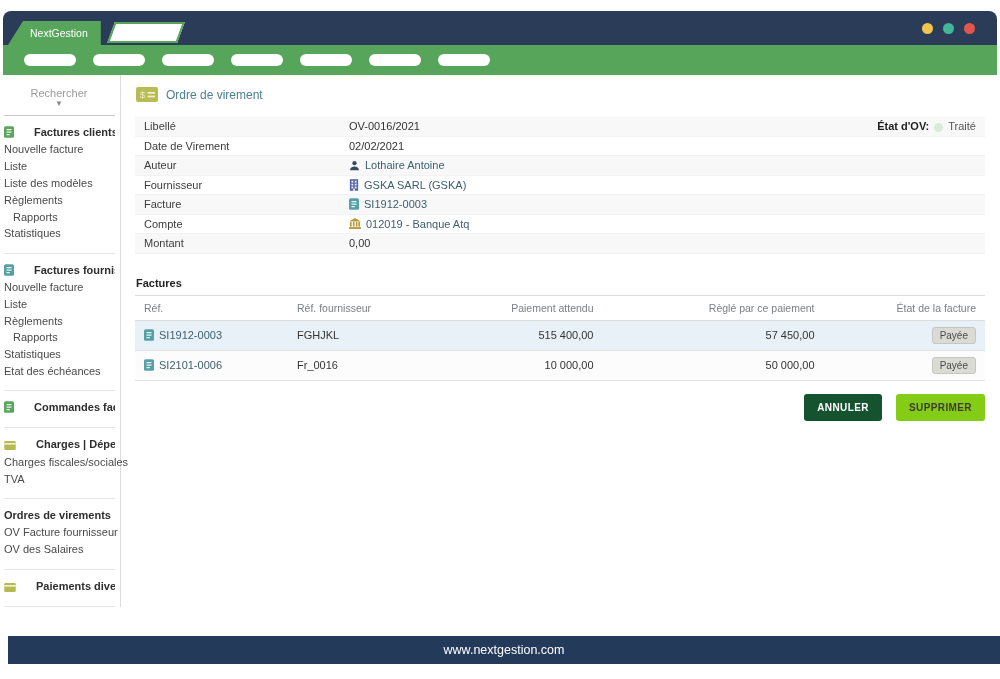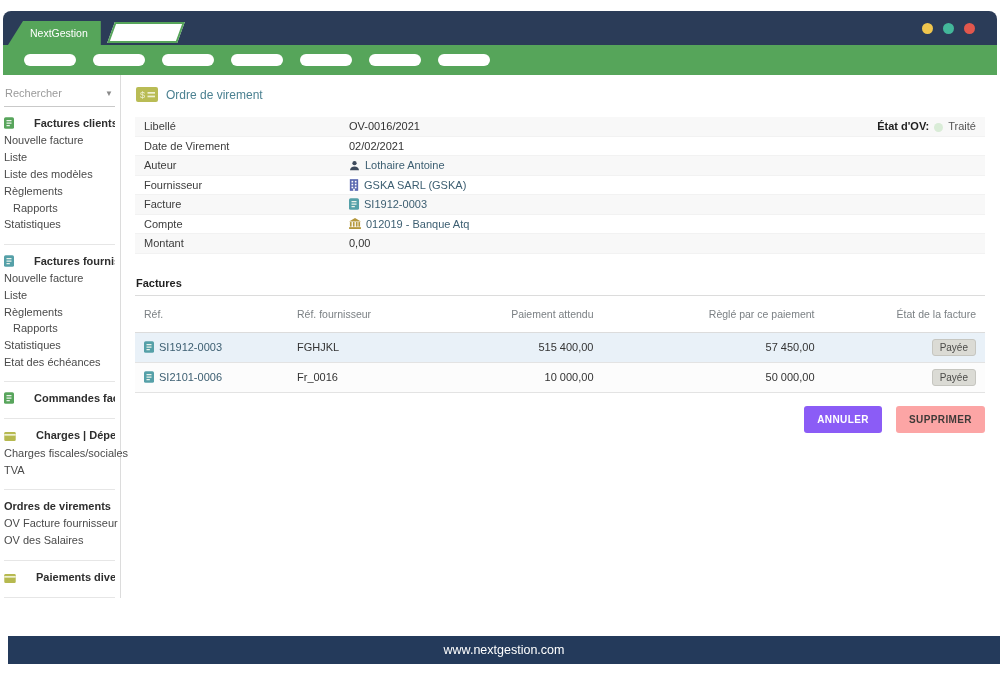--- a/index.html
+++ b/index.html
@@ -35,21 +35,21 @@
   .pill { width:52px; height:12px; background:#fff; border-radius:6px; cursor:pointer; }
   
   .content { display:flex; background:#fff; min-height:561px; align-items:flex-start; }
   .sidebar {
     width:121px; min-height:487px; border-right:1px solid #dcdcdc;
     padding:9px 5px 0 4px; flex-shrink:0;
   }
   .search-select {
     border-bottom:1px solid #c9c9c9; color:#9a9a9a; font-size:11px;
     display:flex; justify-content:space-between; align-items:center;
-    padding:3px 2px 7px 1px; cursor:pointer;
+    padding:3px 2px 7px 1px; cursor:pointer;flex-direction:column;
   }
   .caret { font-size:8px; color:#8a8a8a; }
   .side-section { border-bottom:1px solid #e6e6e6; padding:10px 0 11px 0; }
   .side-head {
     display:flex; align-items:flex-end; gap:20px; font-weight:bold;
     font-size:11px; color:#2e2e2e; white-space:nowrap; overflow:hidden;
     cursor:pointer; margin-bottom:3px;
   }
   .side-head .svgicon { flex-shrink:0; display:inline-flex; }
   .side-item { font-size:11px; color:#4a4a4a; padding:2.4px 0; cursor:pointer; white-space:nowrap; }
@@ -66,39 +66,39 @@
   .detail-label { width:205px; color:#3c3c3c; flex-shrink:0; }
   .detail-value { color:#333; display:flex; align-items:center; gap:5px; }
   .detail-value.link { color:#3c5e71; cursor:pointer; }
   .ov-state { margin-left:auto; display:flex; align-items:flex-end; gap:5px; }
   .ov-state b { color:#1f1f1f; }
   .state-dot { width:9px; height:9px; border-radius:50%; background:#d9ecd7; }
   .state-text { color:#555; }
   .table-title { font-weight:bold; font-size:11px; color:#1f1f1f; margin:23px 0 6px 1px; }
   table { width:100%; border-collapse:collapse; font-size:11px; table-layout:fixed; }
   thead th {
-    font-weight:normal; color:#7b8084; text-align:left; padding:12px 9px;
+    font-weight:normal; color:#7b8084; text-align:left; padding:6px 9px;
     border-top:1px solid #dcdcdc; border-bottom:1px solid #dcdcdc; font-size:10.5px;
   }
   th.r, td.r { text-align:right; }
   tbody td { padding:6px 9px; border-bottom:1px solid #e3e3e3; color:#333; }
   tr.hl { background:#e9f1f8; }
   tr.plain { background:#fcfcfc; }
   .ref-cell { color:#3c5e71; display:flex; align-items:center; gap:5px; cursor:pointer; }
   .badge {
     display:inline-block; background:#dbdbd5; border:1px solid #c6c6c0;
     color:#4b4b49; font-size:10px; padding:2px 7px; border-radius:3px;
   }
   .actions { display:flex; justify-content:flex-end; gap:14px; margin-top:13px; }
   .btn {
     border:none; border-radius:3px; font-size:10px; font-weight:bold;
     padding:8px 13px; letter-spacing:.4px; font-family:inherit; cursor:pointer;
   }
-  .btn-cancel { background:#8b5cf6; color:#fff; }
-  .btn-delete { background:#fca5a5; color:#3f3a38; }
+  .btn-cancel { background:#14532d; color:#fff; }
+  .btn-delete { background:#84cc16; color:#3f3a38; }
   
   .footer {
     position:absolute; left:8px; right:0; top:636px; height:28px; background:#243a5b;
     color:#fff; display:flex; align-items:center; justify-content:center; font-size:12.5px;
   }
   .svgicon { display:inline-flex; align-items:center; }
 </style>
 </head>
 <body>
 

